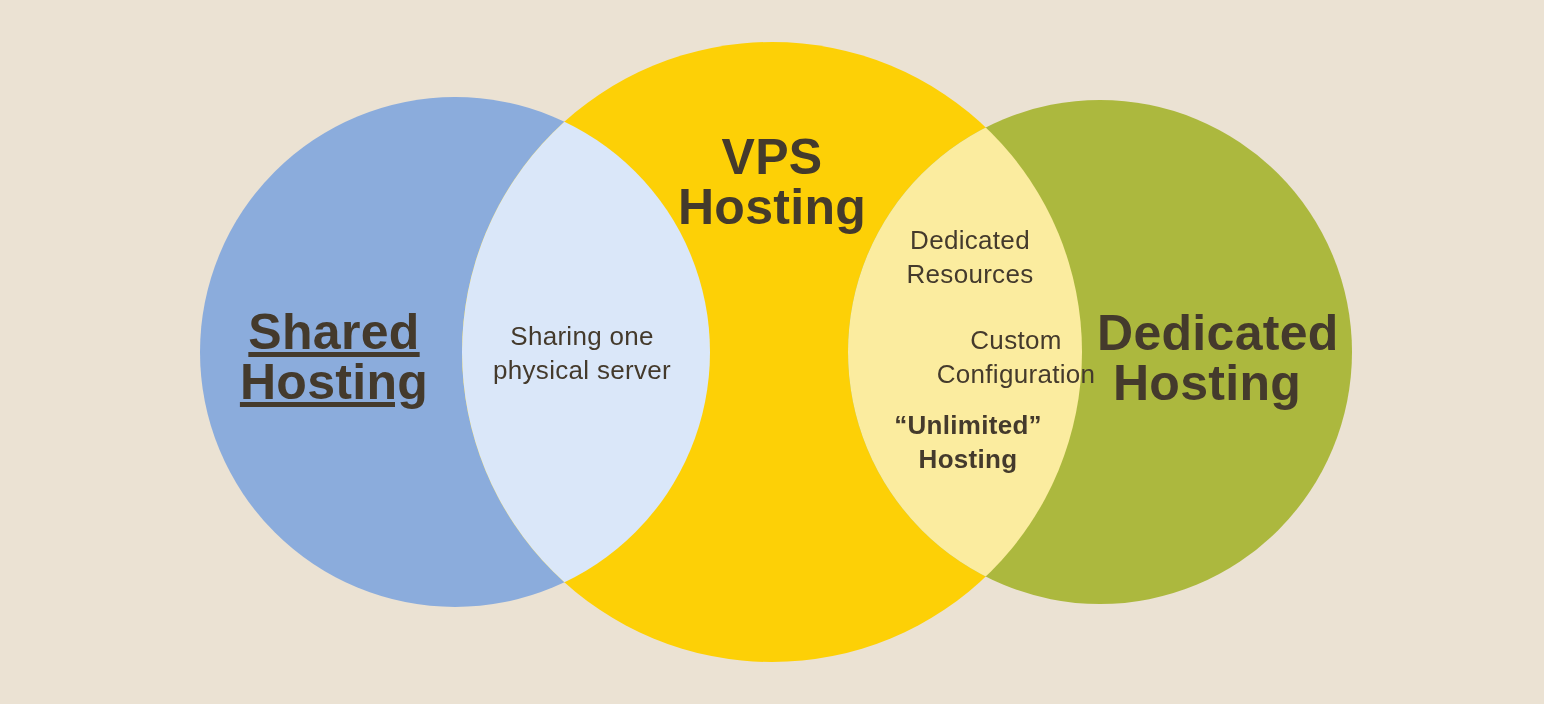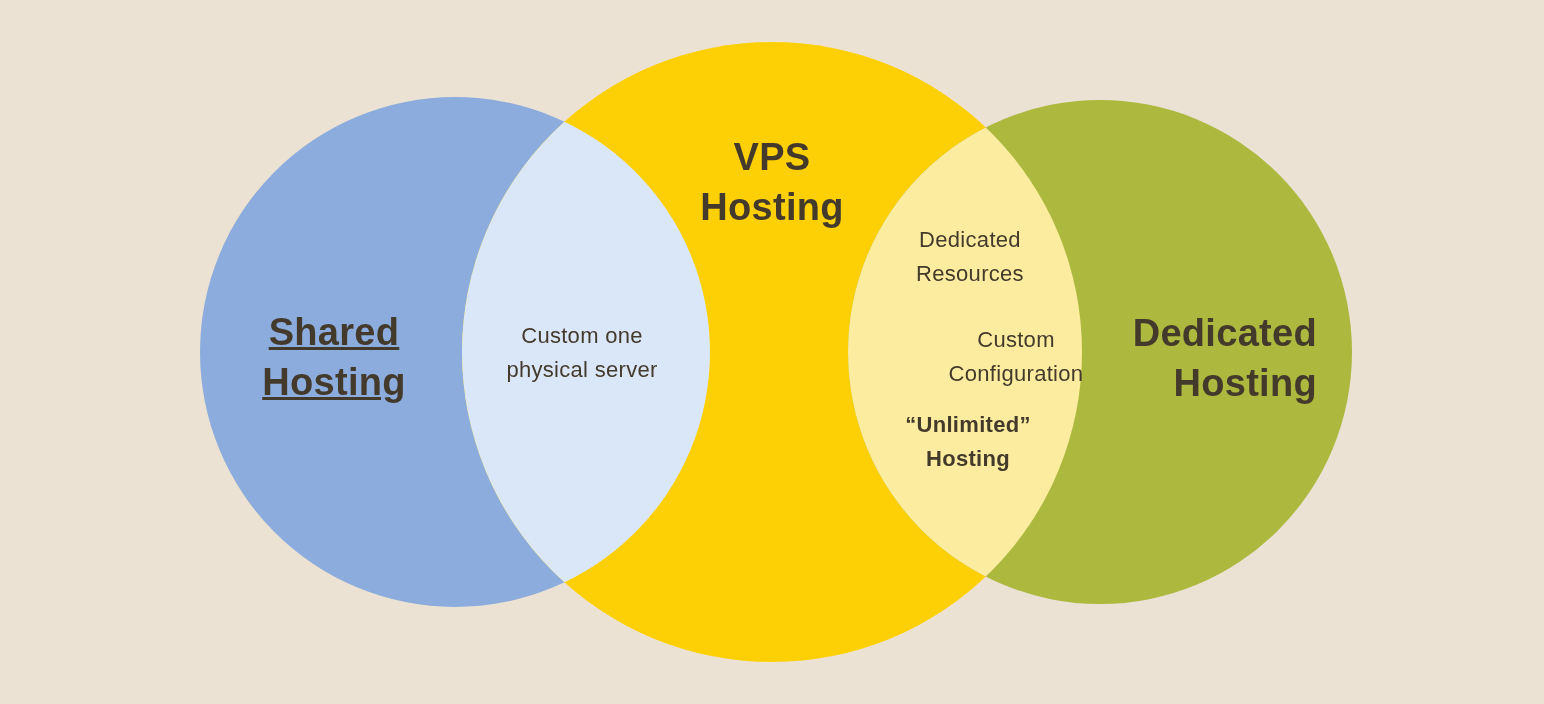--- a/index.html
+++ b/index.html
@@ -21,32 +21,32 @@
     top: 0;
     display: block;
   }
   .venn-label {
     position: absolute;
     text-align: center;
     color: var(--text-color, #443A2C);
     letter-spacing: 0.3px;
   }
   .label-big {
-    font-size: 38px;
+    font-size: 50px;
     font-weight: 600;
     line-height: 50px;
   }
   .label-small {
-    font-size: 22px;
+    font-size: 26px;
     font-weight: 400;
     line-height: 34px;
   }
   #label-shared        { left: 234px;  top: 307px; width: 200px; text-decoration: underline; }
   #label-vps           { left: 662px;  top: 132px; width: 220px; }
-  #label-dedicated     { left: 1097px; top: 308px; width: 220px; text-align: right; }
+  #label-dedicated     { left: 1097px; top: 308px; width: 220px; }
   #label-shared-vps    { left: 482px;  top: 319px; width: 200px; }
   #label-ded-resources { left: 890px;  top: 223px; width: 160px; }
   #label-custom-config { left: 931px;  top: 323px; width: 170px; }
   #label-unlimited     { left: 888px;  top: 408px; width: 160px; font-weight: bold; }
 </style>
 </head>
 <body style="--bg-color: #EBE2D3; --text-color: #443A2C;">
 
 <svg id="venn-svg" width="1544" height="704" viewBox="0 0 1544 704">
   <defs>
@@ -68,19 +68,19 @@
 
   <circle cx="1100" cy="352" r="252" clip-path="url(#clip-vps)" fill="#FBEC9F"></circle>
 </svg>
 
 <div class="venn-label label-big" id="label-shared">Shared Hosting</div>
 
 <div class="venn-label label-big" id="label-vps">VPS Hosting</div>
 
 <div class="venn-label label-big" id="label-dedicated">Dedicated Hosting</div>
 
-<div class="venn-label label-small" id="label-shared-vps">Custom one physical server</div>
+<div class="venn-label label-small" id="label-shared-vps">Sharing one physical server</div>
 
 <div class="venn-label label-small" id="label-ded-resources">Dedicated Resources</div>
 
 <div class="venn-label label-small" id="label-custom-config">Custom Configuration</div>
 
 <div class="venn-label label-small" id="label-unlimited">“Unlimited” Hosting</div>
 
 </body></html>

